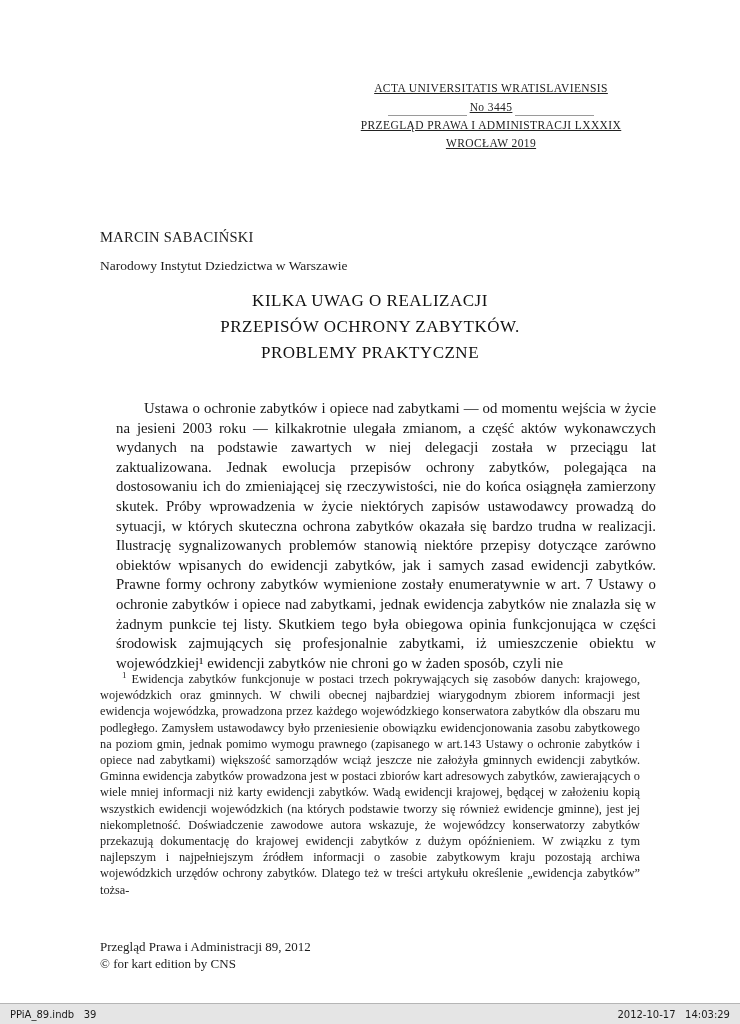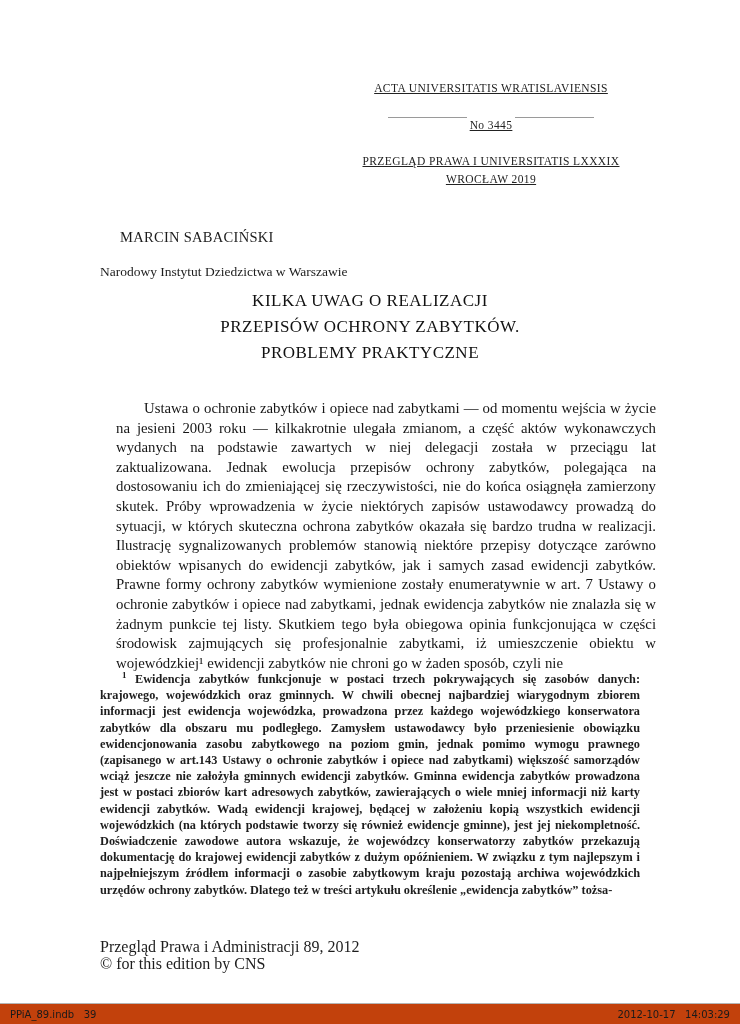--- a/index.html
+++ b/index.html
@@ -13,102 +13,102 @@
   }
   .page{position:absolute;inset:0;}
 
   
   .journal-header{
     position:absolute;top:80px;right:106px;width:286px;
     text-align:center;font-size:11.5px;line-height:17.5px;
     letter-spacing:0.4px;color:#222;text-decoration:underline;
   }
   .journal-no-row{
-    display:flex;align-items:flex-start;justify-content:center;gap:3px;
-    margin:19px 40px;
+    display:flex;align-items:flex-end;justify-content:center;gap:3px;
+    margin:1px 40px;
   }
   .journal-rule{flex:1;height:1px;background:#9a9a9a;}
 
   
   .author-block{position:absolute;top:228px;left:100px;line-height:18px;}
-  .author-name{font-size:14.5px;letter-spacing:0.3px;margin-left:20px;}
-  .author-affiliation{font-size:13.5px;margin-top:17px;}
+  .author-name{font-size:14.5px;letter-spacing:0.3px;}
+  .author-affiliation{font-size:13.5px;margin-top:11px;}
 
   
   .article-title{
     position:absolute;top:288px;left:100px;width:540px;
     text-align:center;font-size:17px;line-height:26px;letter-spacing:0.5px;
     color:#111;
   }
 
   
   .body-text{
     position:absolute;top:383px;left:100px;width:540px;
     font-size:14.8px;line-height:19.6px;text-align:justify;
     text-indent:28px;margin:16px;color:#161616;
   }
 
   
   .footnote{
     position:absolute;top:671px;left:100px;width:540px;
     font-size:12.3px;line-height:16.2px;text-align:justify;
-    text-indent:22px;margin:0;color:#1d1d1d;font-weight:bold;
+    text-indent:22px;margin:0;color:#1d1d1d;
   }
   .footnote sup{font-size:9px;line-height:0;}
 
   
   .page-footer{
     position:absolute;top:938px;left:100px;
-    font-size:16px;line-height:17px;color:#1d1d1d;
+    font-size:13px;line-height:17px;color:#1d1d1d;
   }
 
   
   .status-bar{
     position:absolute;left:0;right:0;bottom:0;height:21px;
-    background:#c2410c;border-top:1px solid #b5b5b5;
+    background:#e5e5e5;border-top:1px solid #b5b5b5;
     display:flex;justify-content:space-between;align-items:center;
     padding:0 10px;box-sizing:border-box;
     font-family:"DejaVu Sans", sans-serif;font-size:10px;color:#1a1a1a;
   }
   .status-bar span{white-space:pre;}
 </style>
 </head>
 <body>
 
 <div class="page">
 
   <div class="journal-header">
     <div>ACTA UNIVERSITATIS WRATISLAVIENSIS</div>
     <div class="journal-no-row">
       <div class="journal-rule"></div>
       <span>No 3445</span>
       <div class="journal-rule"></div>
     </div>
-    <div>PRZEGLĄD PRAWA I UNIVERSITATIS LXXXIX</div>
+    <div>PRZEGLĄD PRAWA I ADMINISTRACJI LXXXIX</div>
     <div>WROCŁAW 2019</div>
   </div>
 
   <div class="author-block">
     <div class="author-name">MARCIN SABACIŃSKI</div>
     <div class="author-affiliation">Narodowy Instytut Dziedzictwa w Warszawie</div>
   </div>
 
   <div class="article-title">
     <div>KILKA UWAG O REALIZACJI</div>
     <div>PRZEPISÓW OCHRONY ZABYTKÓW.</div>
     <div>PROBLEMY PRAKTYCZNE</div>
   </div>
 
   <p class="body-text">Ustawa o ochronie zabytków i opiece nad zabytkami — od momentu wejścia w życie na jesieni 2003 roku — kilkakrotnie ulegała zmianom, a część aktów wykonawczych wydanych na podstawie zawartych w niej delegacji została w przeciągu lat zaktualizowana. Jednak ewolucja przepisów ochrony zabytków, polegająca na dostosowaniu ich do zmieniającej się rzeczywistości, nie do końca osiągnęła zamierzony skutek. Próby wprowadzenia w życie niektórych zapisów ustawodawcy prowadzą do sytuacji, w których skuteczna ochrona zabytków okazała się bardzo trudna w realizacji. Ilustrację sygnalizowanych problemów stanowią niektóre przepisy dotyczące zarówno obiektów wpisanych do ewidencji zabytków, jak i samych zasad ewidencji zabytków. Prawne formy ochrony zabytków wymienione zostały enumeratywnie w art. 7 Ustawy o ochronie zabytków i opiece nad zabytkami, jednak ewidencja zabytków nie znalazła się w żadnym punkcie tej listy. Skutkiem tego była obiegowa opinia funkcjonująca w części środowisk zajmujących się profesjonalnie zabytkami, iż umieszczenie obiektu w wojewódzkiej¹ ewidencji zabytków nie chroni go w żaden sposób, czyli nie</p>
 
   <p class="footnote"><sup>1</sup> <span>Ewidencja zabytków funkcjonuje w postaci trzech pokrywających się zasobów danych: krajowego, wojewódzkich oraz gminnych. W chwili obecnej najbardziej wiarygodnym zbiorem informacji jest ewidencja wojewódzka, prowadzona przez każdego wojewódzkiego konserwatora zabytków dla obszaru mu podległego. Zamysłem ustawodawcy było przeniesienie obowiązku ewidencjonowania zasobu zabytkowego na poziom gmin, jednak pomimo wymogu prawnego (zapisanego w art.143 Ustawy o ochronie zabytków i opiece nad zabytkami) większość samorządów wciąż jeszcze nie założyła gminnych ewidencji zabytków. Gminna ewidencja zabytków prowadzona jest w postaci zbiorów kart adresowych zabytków, zawierających o wiele mniej informacji niż karty ewidencji zabytków. Wadą ewidencji krajowej, będącej w założeniu kopią wszystkich ewidencji wojewódzkich (na których podstawie tworzy się również ewidencje gminne), jest jej niekompletność. Doświadczenie zawodowe autora wskazuje, że wojewódzcy konserwatorzy zabytków przekazują dokumentację do krajowej ewidencji zabytków z dużym opóźnieniem. W związku z tym najlepszym i najpełniejszym źródłem informacji o zasobie zabytkowym kraju pozostają archiwa wojewódzkich urzędów ochrony zabytków. Dlatego też w treści artykułu określenie „ewidencja zabytków” tożsa-</span></p>
 
   <div class="page-footer">
     <div>Przegląd Prawa i Administracji 89, 2012</div>
-    <div>© for this edition by CNS</div>
+    <div>© for kart edition by CNS</div>
   </div>
 
   <div class="status-bar">
     <span>PPiA_89.indb   39</span>
     <span>2012-10-17   14:03:29</span>
   </div>
 
 </div>
 
 </body></html>

